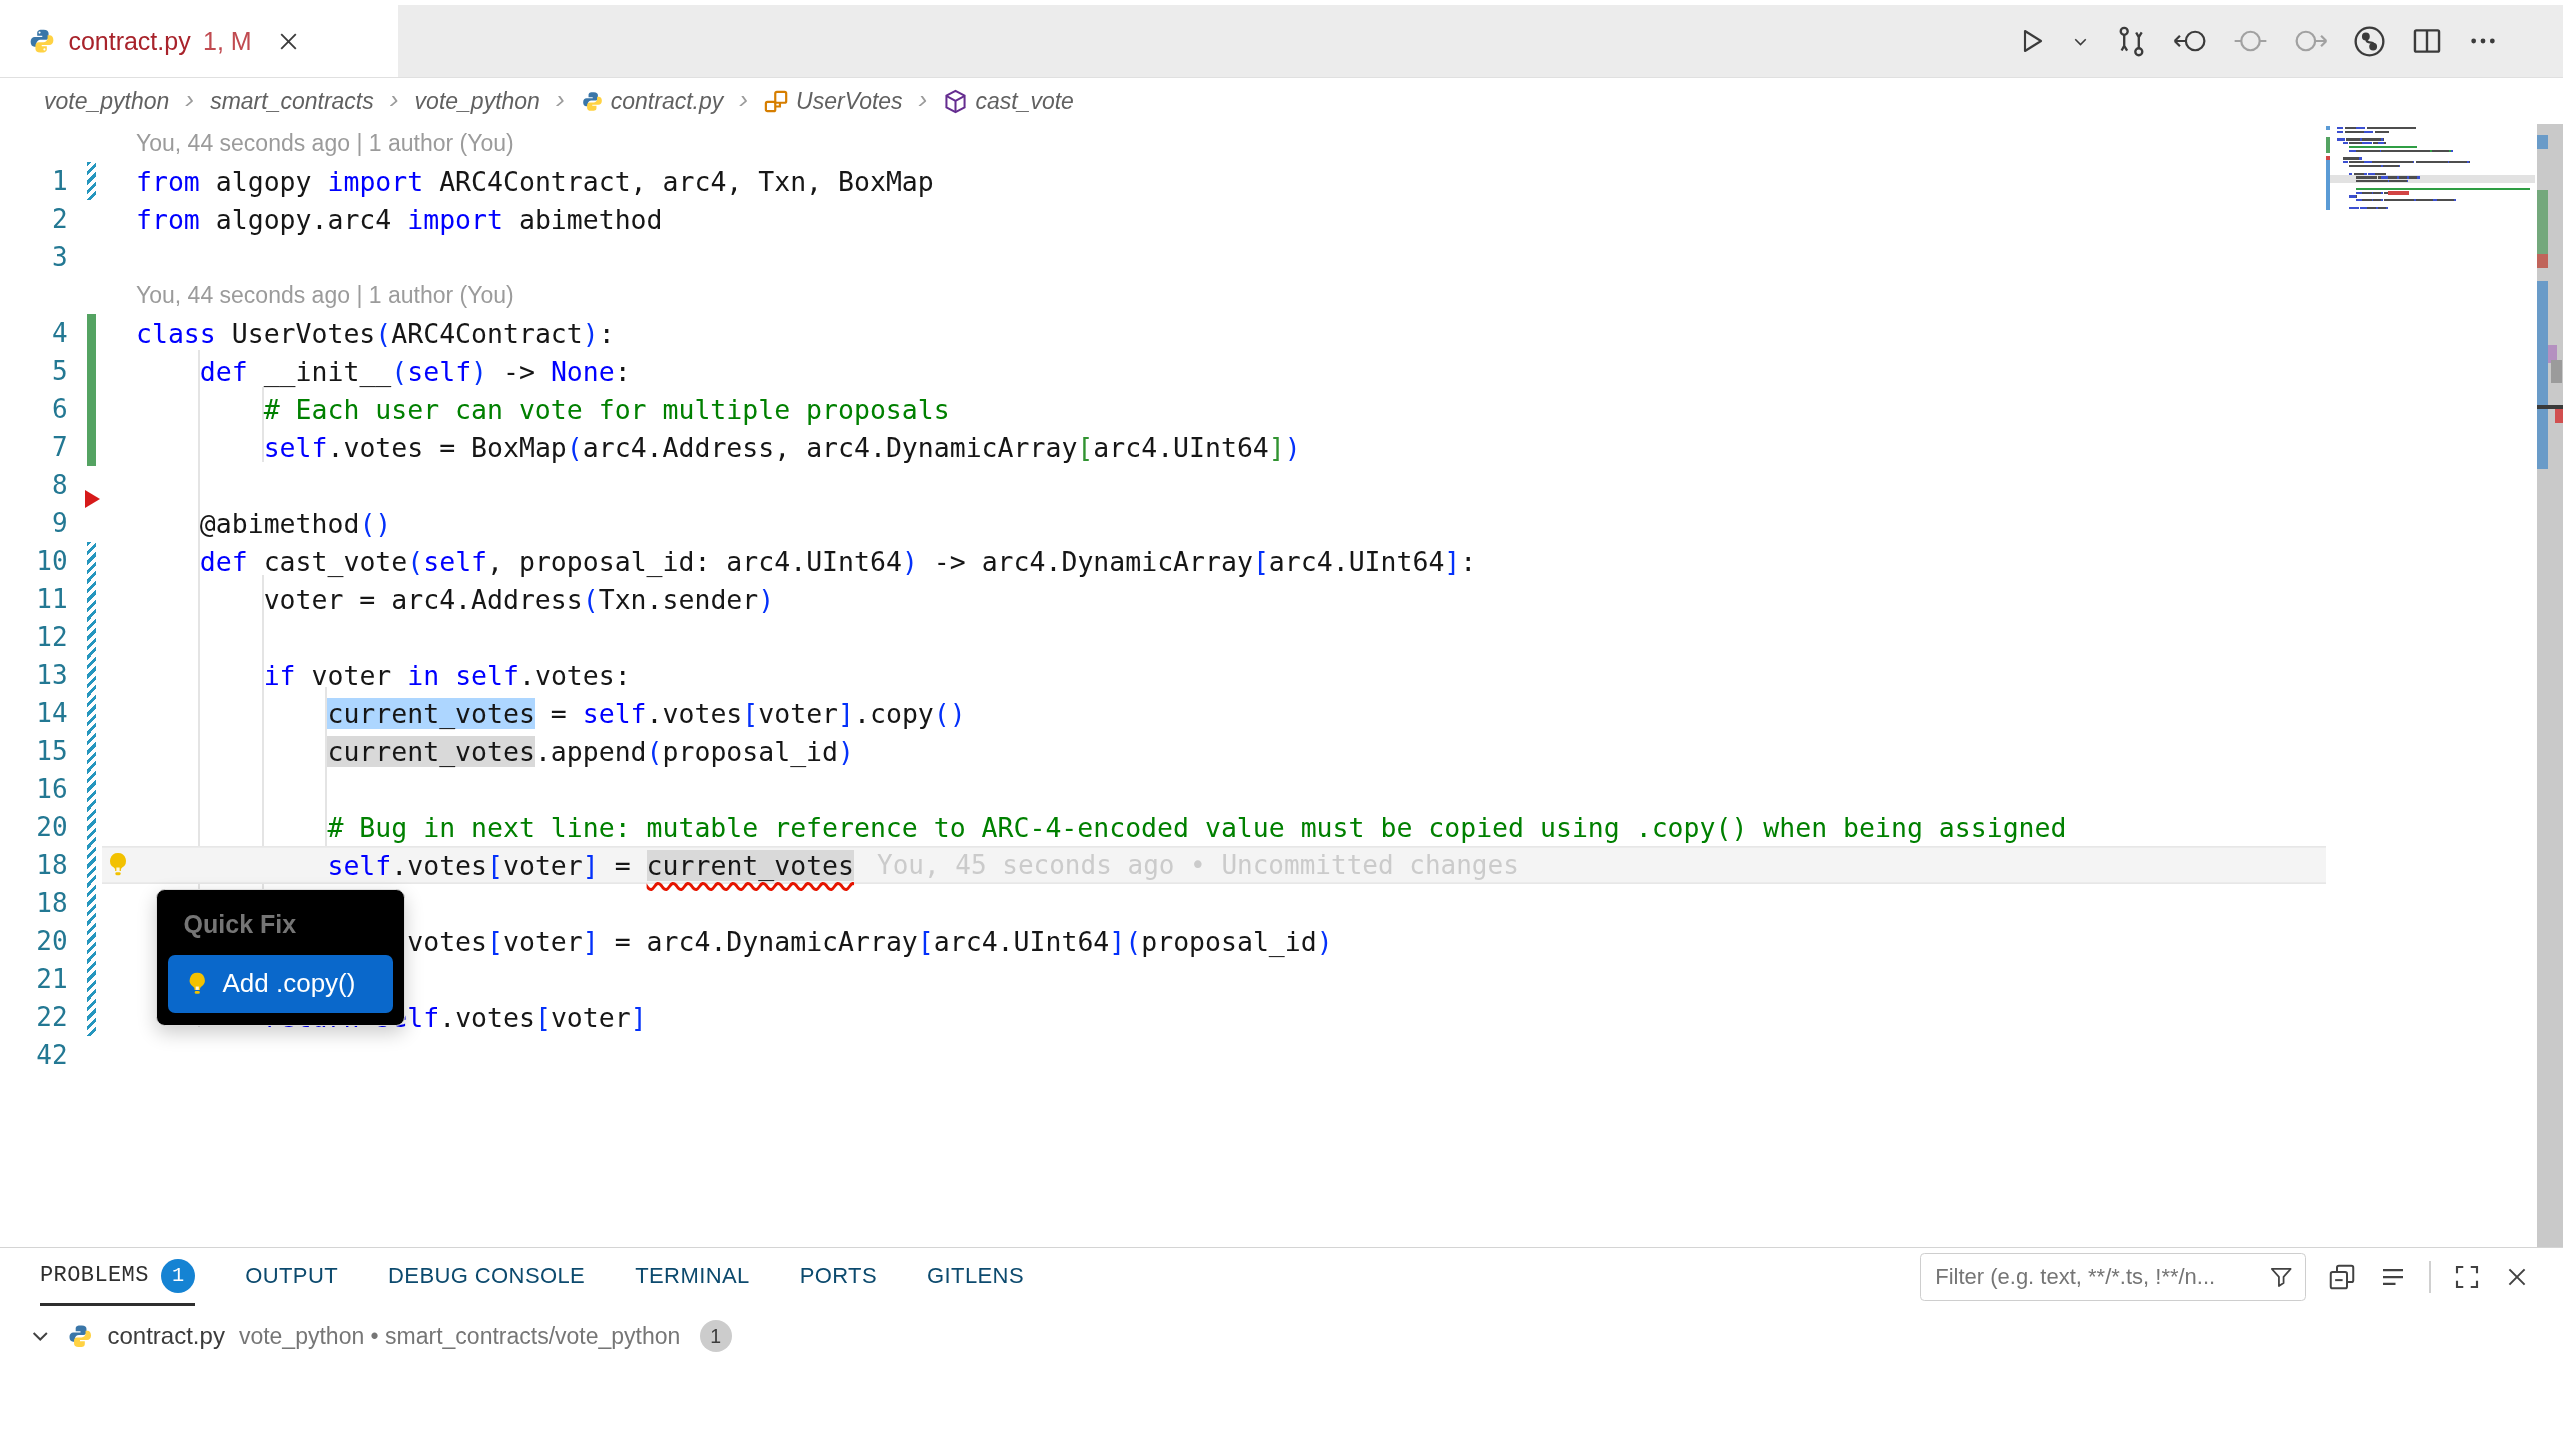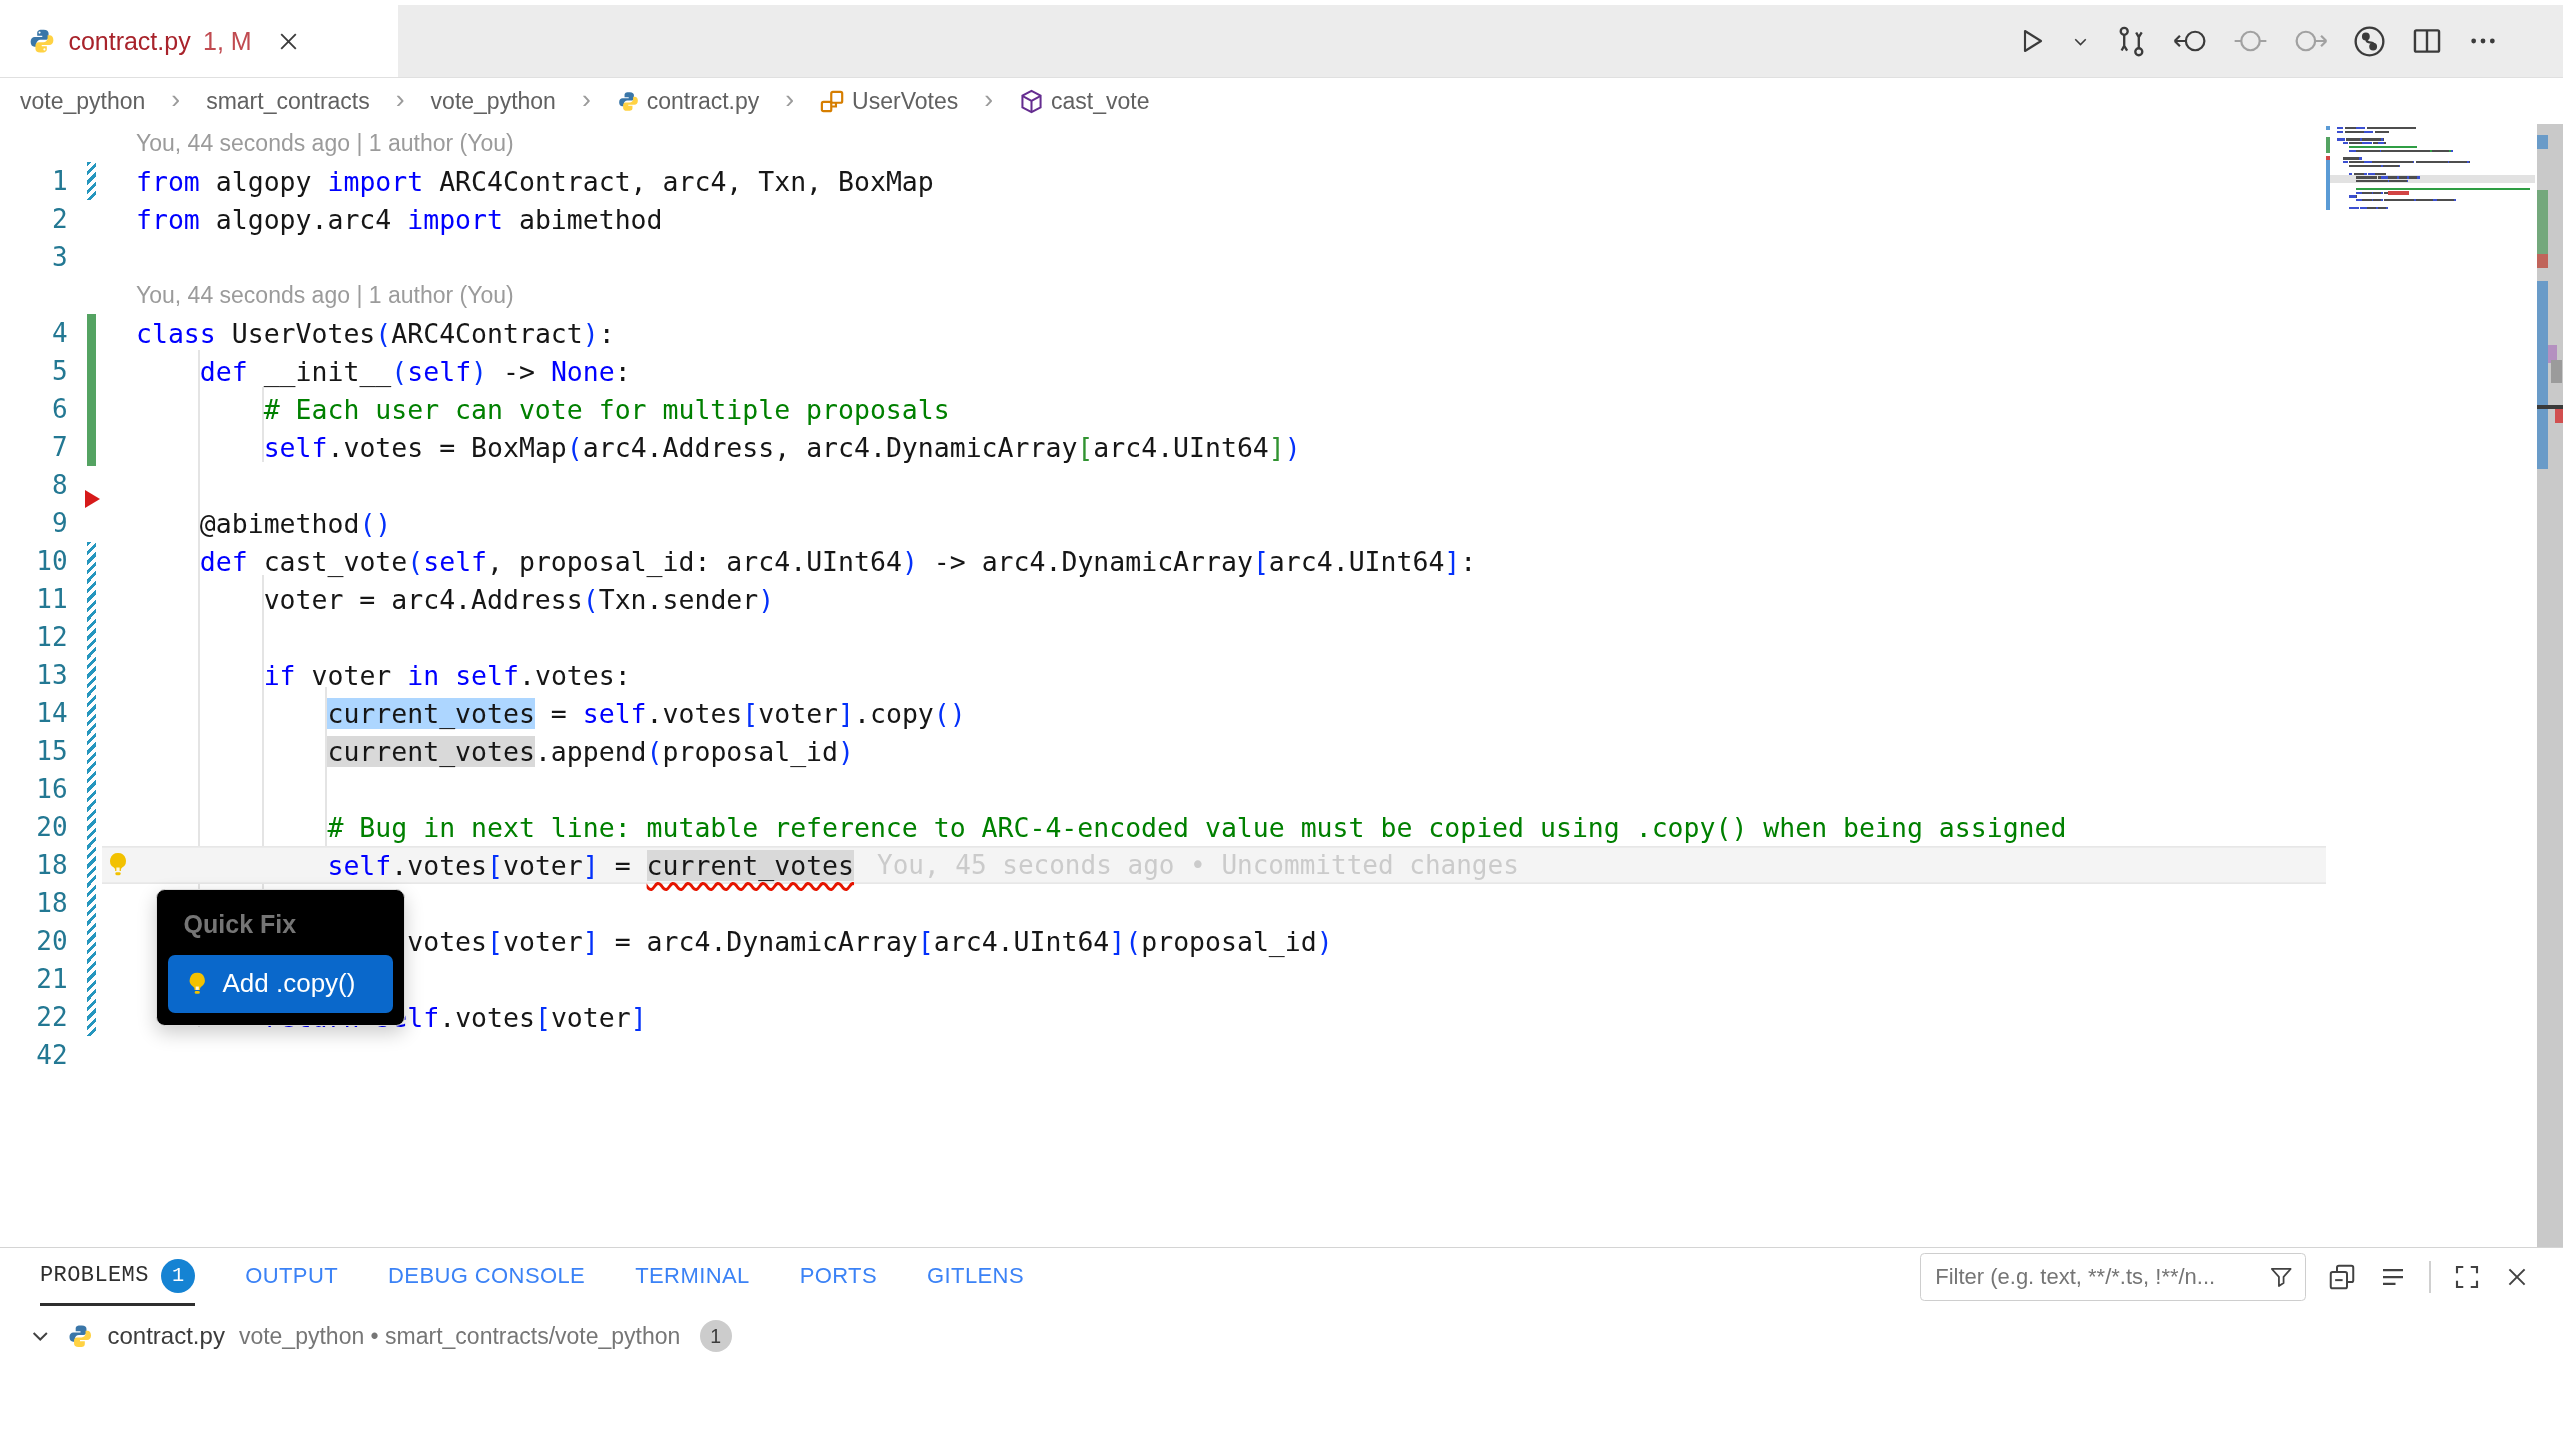--- a/index.html
+++ b/index.html
@@ -15,21 +15,21 @@
     padding:0 17.7px 0 28px; }
   .tab-label { font-size:25px; color:#a8232b; }
   .tab-status { font-size:25px; color:#c04a50; }
   .tab-close { margin-left:12.4px; display:flex; }
   .editor-actions { display:flex; align-items:center; gap:23px; padding-right:64px; }
   .icon { display:flex; align-items:center; justify-content:center; }
   .faded { opacity:.42; }
 
   
   .breadcrumbs { height:46px; background:#fff; display:flex; align-items:center;
-    gap:26px; padding-left:20px; font-size:23px; color:#616161; }
+    gap:16px; padding-left:44px; font-size:23px; color:#616161;font-style:italic; }
   .crumb { display:flex; align-items:center; gap:7px; }
   .crumb-sep { color:#9b9b9b; font-size:26.5px; line-height:1; padding-bottom:3.5px; }
 
   
   .editor { position:relative; height:1123px; background:#fff; overflow:hidden;padding-left:36px; }
   .guide { position:absolute; width:1.8px; background:#e4e4e4; z-index:0; }
   .rows { position:absolute; left:0; top:0; right:237px; z-index:1; }
   .row { position:relative; height:38px; display:flex; align-items:center;
     font-family:"DejaVu Sans Mono","Liberation Mono",monospace; font-size:26.5px; }
   .gnum { width:80px; text-align:right; padding-right:12.4px; color:#237893;
@@ -76,21 +76,21 @@
   .overview { position:absolute; left:2537px; top:0; width:26.5px; height:1123px;
     background:#c9c9c9; z-index:2; }
   .ov { position:absolute; }
 
   
   .panel { position:absolute; left:0; top:1247px; width:2563px; height:205px;
     background:#fff; border-top:1.8px solid #d4d4d4; }
   .panel-head { height:58px; display:flex; align-items:stretch;
     justify-content:space-between; padding:0 32px 0 40px; }
   .ptabs { display:flex; gap:50px; }
-  .ptab { display:flex; align-items:center; gap:12.4px; font-size:22px; color:#3b82f6;
+  .ptab { display:flex; align-items:center; gap:12.4px; font-size:22px; color:#0c4a6e;
     border-bottom:3.5px solid transparent; letter-spacing:0.4px; }
   .ptab.active { color:#2f2f2f; border-bottom-color:#2f2f2f;font-family:Liberation Mono, monospace; }
   .pbadge { background:#1583d3; color:#fff; min-width:34px; height:34px;
     border-radius:17px; display:flex; align-items:center; justify-content:center;
     font-size:20.3px; }
   .panel-right { display:flex; align-items:center; gap:21px; }
   .filterbox { width:386px; height:48px; border:1.8px solid #cecece; border-radius:4.4px;
     display:flex; align-items:center; padding:0 10.6px 0 14px; gap:7px; }
   .filterbox input { border:none; outline:none; flex:1; font-size:22px; color:#555;
     font-family:"Liberation Sans",sans-serif; min-width:0; background:transparent; }

